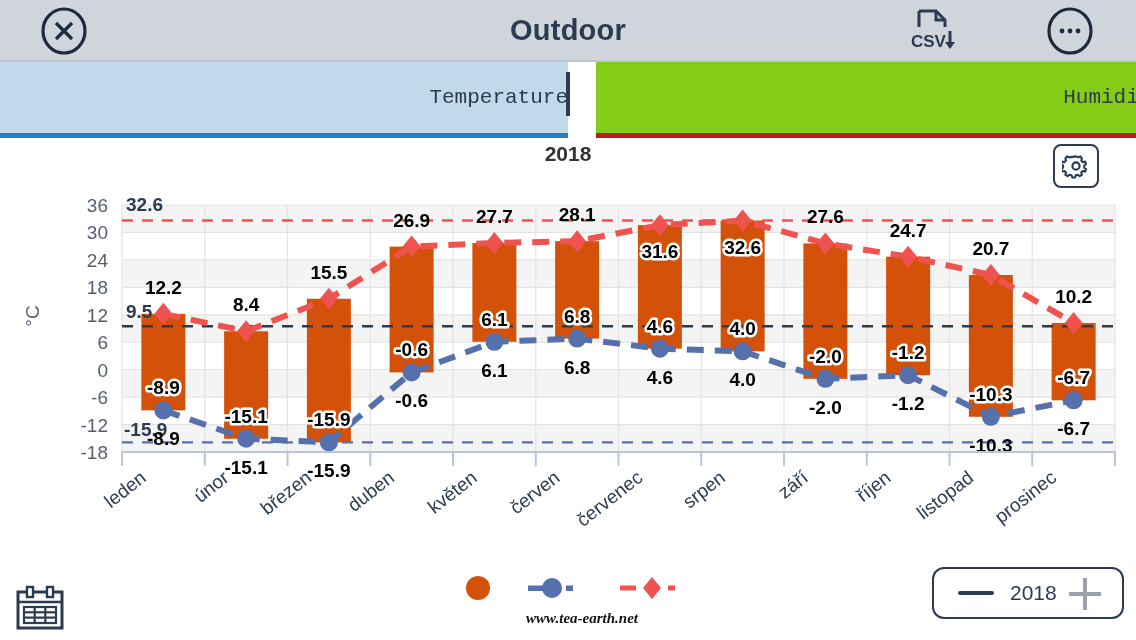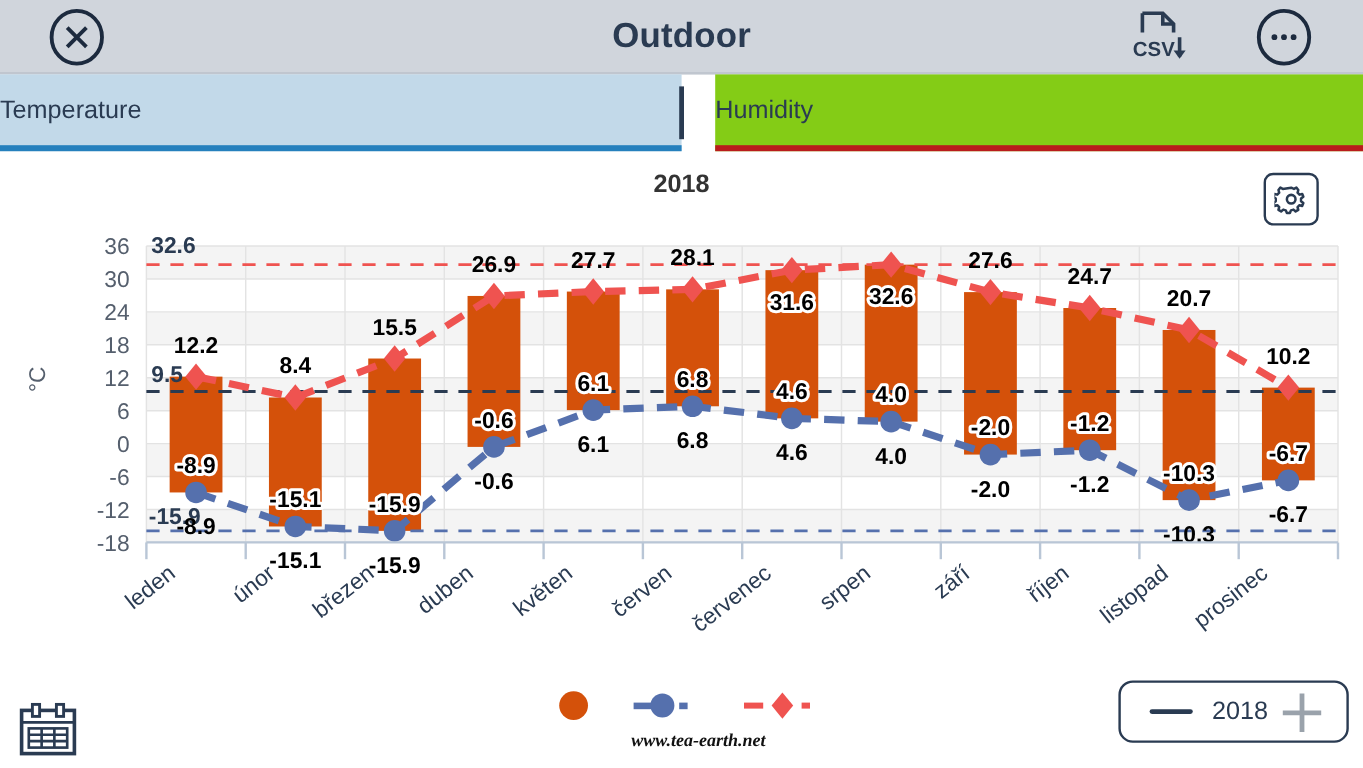--- a/index.html
+++ b/index.html
@@ -21,35 +21,36 @@
     position: absolute; left: 40px; top: 7px; width: 48px; height: 48px;
     cursor: pointer;
   }
   .app-title {
     position: absolute; left: 0; top: 0; width: 1136px; height: 62px;
     line-height: 60px; text-align: center;
     font-size: 29px; font-weight: bold; color: #2a3b52;
     letter-spacing: 0.2px;
   }
   .csv-btn {
-    position: absolute; left: 938px; top: 7px; width: 56px; height: 48px;
+    position: absolute; left: 905px; top: 7px; width: 56px; height: 48px;
     cursor: pointer;
   }
   .more-btn {
     position: absolute; left: 1046px; top: 7px; width: 48px; height: 48px;
     cursor: pointer;
   }
 
   
   .tabs { position: absolute; left: 0; top: 62px; width: 1136px; height: 64px; }
   .tab {
-    position: absolute; top: 0; height: 64px;
+    position: absolute; top: 0; height: 76px;
     font-size: 21px; color: #2a3b52;
-    display: flex; align-items: center; justify-content: flex-start;
-    cursor: pointer;
+    display: flex; align-items: center; justify-content: flex-end;
+    cursor: pointer;
+    font-family: Liberation Mono, monospace;
   }
   .tab-temp {
     left: 0; width: 568px; background: #c2d9e9;
     border-bottom: 5px solid #2580bd;
   }
   .tab-hum {
     left: 596px; width: 568px; background: #84cc16;
     border-bottom: 5px solid #b91c1c;
   }
   .tab-sep {

